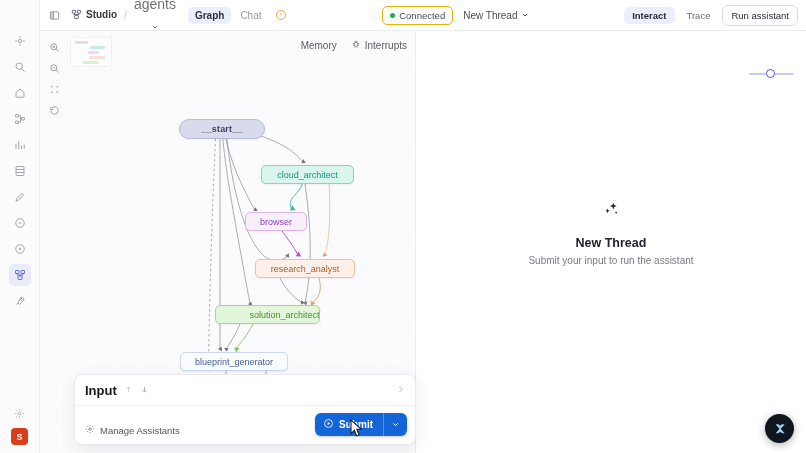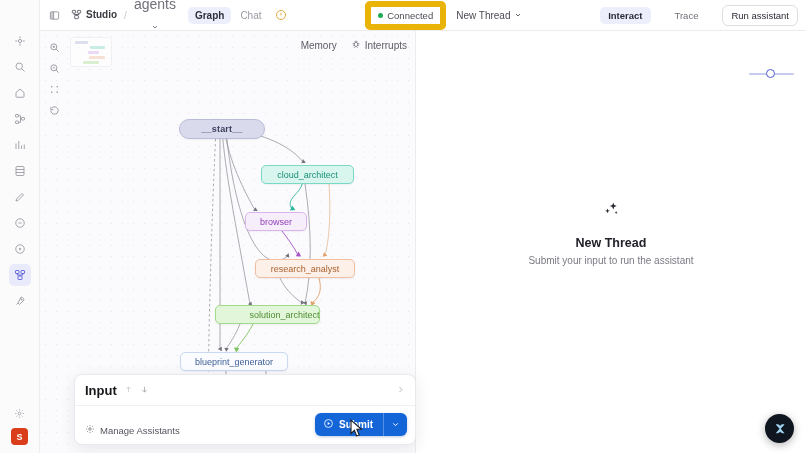--- a/index.html
+++ b/index.html
@@ -47,30 +47,30 @@
   }
   .tb-tab.active { background: #eceefb; color: #30303a; font-weight: 600; }
   .tb-warn {
     width: 13px; height: 13px; margin-left: 6px;
     display: flex; align-items: center; justify-content: center;
     color: #e0a83a; cursor: pointer;
   }
   .tb-center { flex: 1; display: flex; align-items: center; justify-content: center; gap: 10px; }
   .pill-connected {
     display: flex; align-items: center; gap: 4px;
-    border: 6px solid #eab308; border-radius: 5px;
+    border: 1px solid #eab308; border-radius: 5px;
     padding: 3px 7px; font-size: 9.5px; color: #4c4c55;
     background: #fff; cursor: pointer;
   }
   .dot-green { width: 5px; height: 5px; border-radius: 50%; background: #1fab56; }
   .thread-sel {
     display: flex; align-items: center; gap: 4px;
     font-size: 10px; color: #4c4c55; cursor: pointer;
   }
-  .tb-right { display: flex; align-items: center; gap: 16px; }
+  .tb-right { display: flex; align-items: center; gap: 4px; }
   .seg {
     font-size: 9.5px; color: #70707a;
     padding: 3px 8px; border-radius: 5px; cursor: pointer;
   }
   .seg.active { background: #eceefb; color: #2c2c36; font-weight: 600; }
   .btn-run {
     font-size: 9.5px; color: #2c2c36;
     border: 1px solid #dededf; border-radius: 6px;
     background: #fff; padding: 4px 8px; cursor: pointer;
   }

